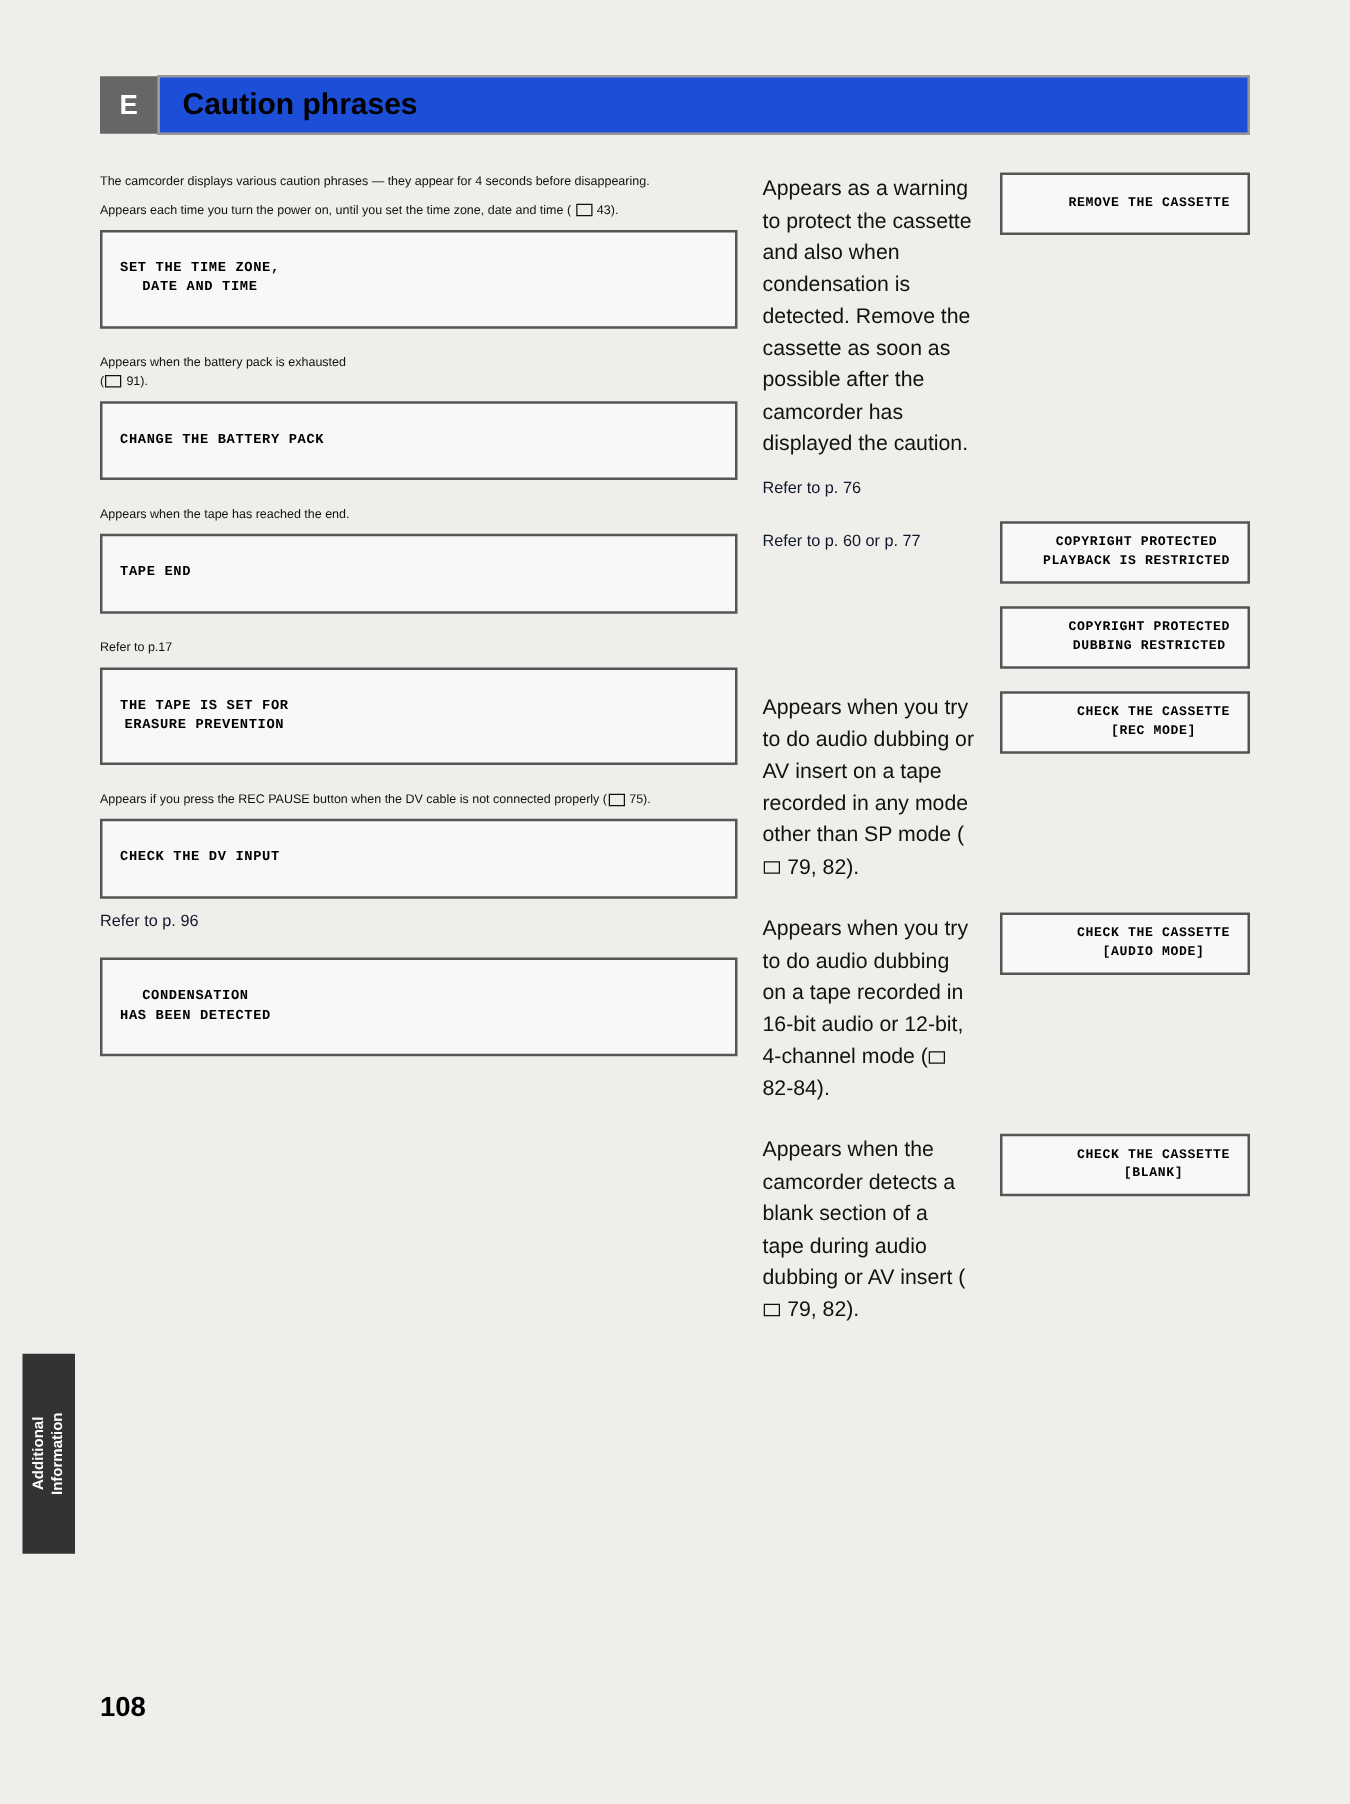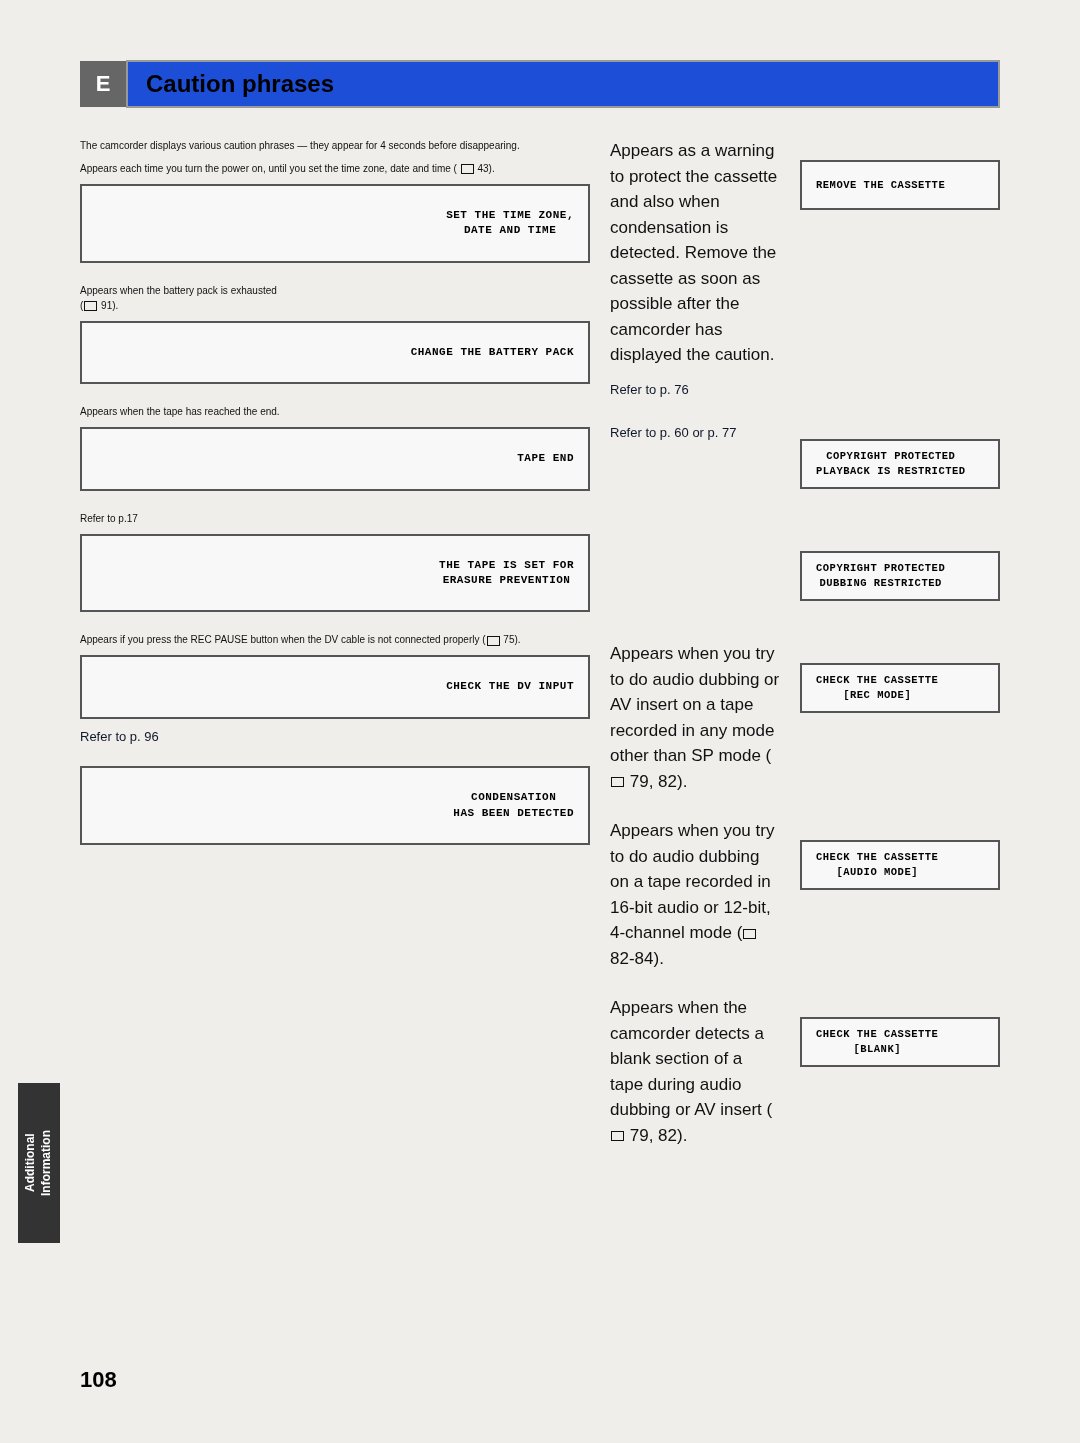--- a/index.html
+++ b/index.html
@@ -75,39 +75,39 @@
       font-family: 'Courier New', monospace;
       font-weight: bold;
       letter-spacing: 0.5px;
       line-height: 1.4;
       text-transform: uppercase;
       text-align: center;
       background: #f8f8f8;
       min-height: 55px;
       display: flex;
       align-items: center;
-      justify-content: flex-end;
+      justify-content: flex-start;
     }
 
     .caution-box-right {
       border: 2px solid #555;
       padding: 8px 14px;
-      margin: 22px 0;
+      margin: 0 0;
       font-size: 10.5px;
       font-family: 'Courier New', monospace;
       font-weight: bold;
       letter-spacing: 0.5px;
       line-height: 1.4;
       text-transform: uppercase;
       text-align: center;
       background: #f8f8f8;
       min-height: 50px;
       display: flex;
       align-items: center;
-      justify-content: flex-start;
+      justify-content: flex-end;
     }
 
     .section-block {
       margin-bottom: 20px;
     }
 
     .desc-text {
       font-size: 10px;
       line-height: 1.5;
       margin-bottom: 8px;
@@ -128,21 +128,21 @@
     .right-desc {
       font-size: 17px;
       line-height: 1.5;
       margin-bottom: 6px;
       color: #111;
     }
 
     
     .page-number {
       position: absolute;
-      bottom: 50px;
+      bottom: 64px;
       left: 80px;
       font-size: 22px;
       font-weight: bold;
     }
 
     
     .sidebar-label {
       position: absolute;
       bottom: 200px;
       left: 18px;

